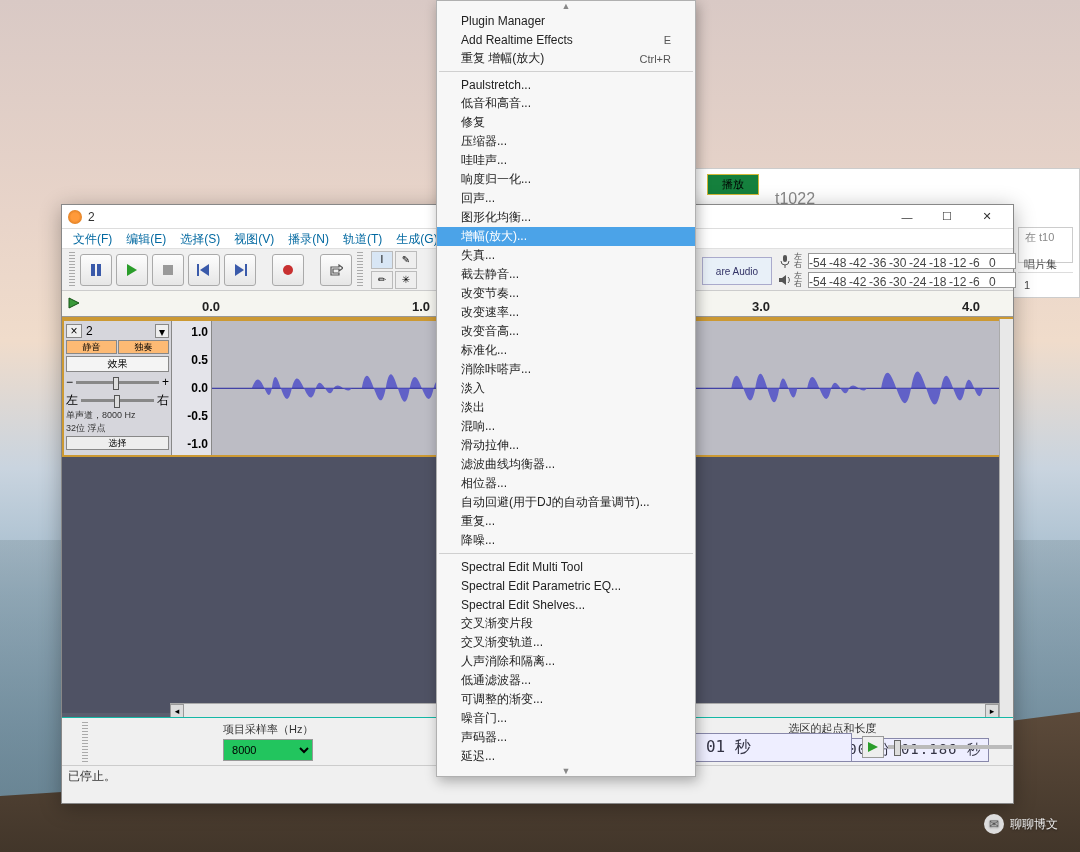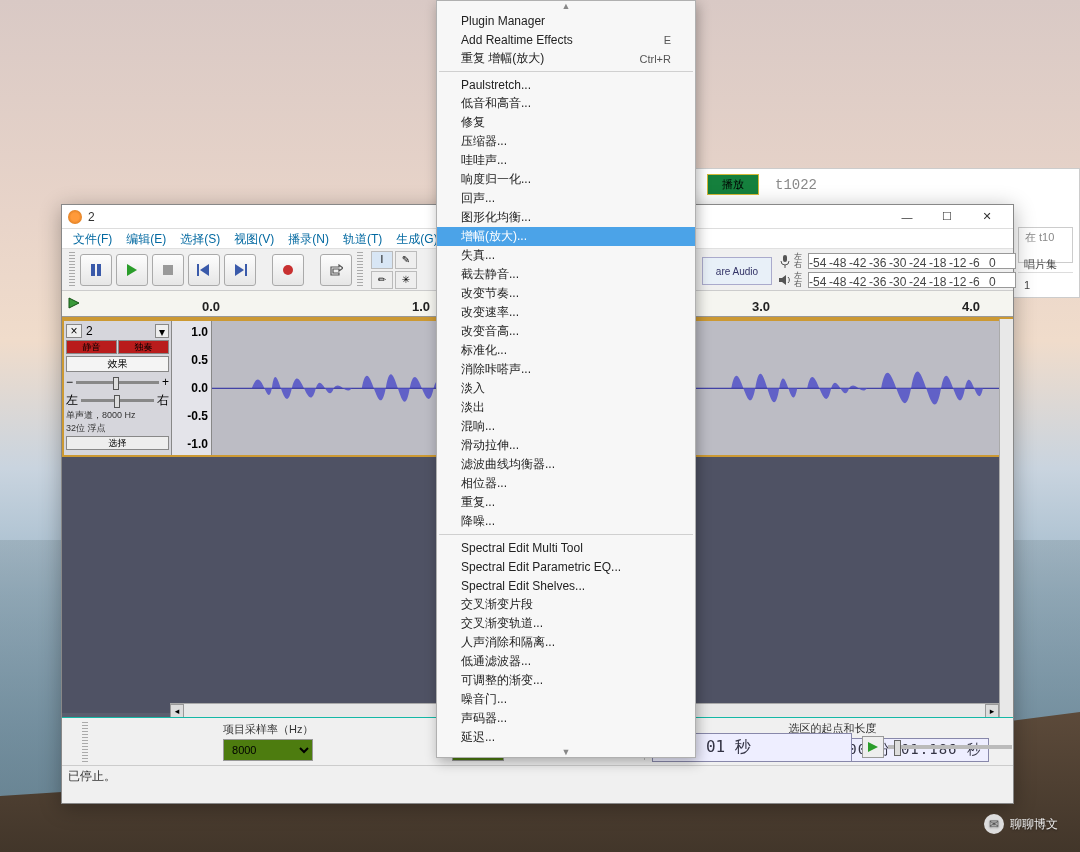--- a/index.html
+++ b/index.html
@@ -3,21 +3,21 @@
 <meta charset="utf-8">
 <style>
 *{box-sizing:border-box;margin:0;padding:0;font-family:"Microsoft YaHei","Segoe UI",sans-serif;font-size:12px;}
 body{width:1080px;height:852px;overflow:hidden;position:relative;background:linear-gradient(180deg,#d9c9c5 0%,#e8d4c9 25%,#f0dccb 40%,#c9d4df 55%,#9eb8ca 70%,#7fa3b9 85%,#6891a8 100%);}
 .bg-water{position:absolute;top:540px;left:0;right:0;height:260px;background:linear-gradient(180deg,rgba(130,150,160,0.4),rgba(100,120,130,0.6));}
 .pier{position:absolute;bottom:0;left:0;right:0;height:140px;background:linear-gradient(180deg,#5c4a3a 0%,#42362a 100%);clip-path:polygon(0 100%,0 60%,20% 50%,40% 40%,60% 30%,80% 20%,100% 0,100% 100%);}
 
 
 .ext-win{position:absolute;top:168px;left:690px;width:390px;height:130px;background:#fff;border:1px solid #ccc;}
 .ext-tab{position:absolute;top:5px;left:16px;padding:2px 14px;background:#15803d;border:1px solid #d4b838;font-size:11px;}
-.ext-tab2{position:absolute;top:6px;left:70px;padding:2px 14px;color:#888;font-size:14px;font-family:Liberation Mono, monospace;}
+.ext-tab2{position:absolute;top:19px;left:70px;padding:2px 14px;color:#888;font-size:16px;}
 .ext-search{position:absolute;top:58px;right:6px;width:55px;height:36px;border:1px solid #ccc;background:#fff;font-size:11px;padding:2px 6px;color:#888;}
 .ext-col{position:absolute;top:86px;right:6px;width:55px;height:18px;font-size:11px;color:#444;border-bottom:1px solid #ddd;padding:2px 6px;}
 .ext-row{position:absolute;top:108px;right:6px;width:55px;height:18px;font-size:11px;color:#444;padding:2px 6px;}
 
 
 .app{position:absolute;top:204px;left:61px;width:953px;height:600px;background:#f0f0f0;border:1px solid #888;box-shadow:0 4px 20px rgba(0,0,0,0.3);}
 .titlebar{height:24px;background:#fff;display:flex;align-items:center;padding:0 6px;border-bottom:1px solid #ddd;}
 .app-icon{width:14px;height:14px;border-radius:50%;background:radial-gradient(circle,#ff9a3a 40%,#c66a10 100%);margin-right:6px;}
 .title-text{font-size:12px;color:#333;}
 .win-controls{margin-left:auto;display:flex;gap:0;}
@@ -51,21 +51,21 @@
 
 
 .tracks{background:#5a5d6e;height:400px;position:relative;border-top:2px solid #cc9933;}
 .track{height:138px;background:#bcbcc4;border:2px solid #cc9933;display:flex;position:relative;}
 .track-header{width:108px;height:100%;background:#d6d6dc;border-right:1px solid #888;padding:2px;font-size:10px;}
 .th-row1{display:flex;align-items:center;height:16px;}
 .th-x{width:16px;height:14px;border:1px solid #888;text-align:center;line-height:12px;background:#eee;margin-right:2px;}
 .th-name{flex:1;padding:0 2px;}
 .th-drop{width:14px;height:14px;border:1px solid #888;background:#eee;text-align:center;}
 .th-btns{display:flex;gap:1px;margin-top:1px;}
-.th-btn{flex:1;height:14px;border:1px solid #888;background:#b91c1c;text-align:center;font-size:9px;line-height:12px;}
+.th-btn{flex:1;height:14px;border:1px solid #888;background:#fdba74;text-align:center;font-size:9px;line-height:12px;}
 .th-effects{height:16px;margin-top:2px;border:1px solid #888;background:#f4f4f4;text-align:center;font-size:10px;line-height:14px;}
 .th-slider{display:flex;align-items:center;height:16px;margin-top:2px;font-size:9px;}
 .th-slider .bar{flex:1;height:3px;background:#888;margin:0 3px;position:relative;}
 .th-slider .bar::after{content:"";position:absolute;top:-4px;left:45%;width:4px;height:11px;background:#ddd;border:1px solid #555;}
 .th-info{font-size:9px;color:#333;margin-top:2px;line-height:11px;}
 .th-sel{height:14px;border:1px solid #888;background:#eee;text-align:center;font-size:9px;margin-top:2px;}
 
 .amp-scale{width:40px;height:100%;background:#e4e4ea;border-right:1px solid #888;position:relative;font-size:11px;font-weight:bold;}
 .amp-scale span{position:absolute;right:3px;}
 
@@ -77,21 +77,21 @@
 .hscroll{position:absolute;bottom:0;left:108px;right:14px;height:14px;background:#e8e8e8;border-top:1px solid #aaa;}
 .hscroll .hbtn{width:14px;height:14px;background:#ddd;border:1px solid #999;float:left;text-align:center;font-size:9px;line-height:12px;}
 .hscroll .hbtn.r{float:right;}
 .vscroll{position:absolute;right:0;top:0;width:14px;height:400px;background:#e8e8e8;border-left:1px solid #aaa;}
 
 
 .selbar{height:48px;background:#f0f0f0;border-top:1px solid #14b8a6;display:flex;align-items:center;padding:2px 20px;font-size:11px;position:relative;justify-content:space-between;}
 .selbar .grip{width:6px;height:40px;background:repeating-linear-gradient(180deg,#aaa 0,#aaa 1px,transparent 1px,transparent 3px);}
 .selbar-col{display:flex;flex-direction:column;margin:0 4px;}
 .selbar-col label{font-size:11px;color:#333;margin-bottom:2px;}
-.selbar select,.selbar input{height:22px;border:1px solid #999;background:#4d7c0f;font-size:11px;padding:0 4px;}
+.selbar select,.selbar input{height:22px;border:1px solid #999;background:#22c55e;font-size:11px;padding:0 4px;}
 .timebox{font-family:monospace;font-size:14px;background:#eef;border:1px solid #88a;padding:2px 6px;letter-spacing:1px;color:#334;}
 .timebox2{position:absolute;left:590px;bottom:3px;font-family:monospace;font-size:16px;background:#eef;border:1px solid #88a;padding:3px 8px;color:#334;width:200px;}
 .play-speed{position:absolute;left:800px;bottom:3px;width:150px;height:30px;display:flex;align-items:center;}
 .ps-btn{width:22px;height:22px;background:#eee;border:1px solid #999;display:flex;align-items:center;justify-content:center;margin-right:4px;}
 .ps-slider{flex:1;height:4px;background:#bbb;position:relative;}
 .ps-slider::after{content:"";position:absolute;top:-5px;left:5%;width:5px;height:14px;background:#ddd;border:1px solid #666;}
 
 .statusbar{height:20px;background:#f0f0f0;border-top:1px solid #ccc;padding:2px 6px;font-size:11px;color:#333;}
 
 
@@ -419,20 +419,23 @@
     <div class="dd-item">
       <span>滑动拉伸...</span>
     </div>
     <div class="dd-item">
       <span>滤波曲线均衡器...</span>
     </div>
     <div class="dd-item">
       <span>相位器...</span>
     </div>
     <div class="dd-item">
+      <span>自动回避(用于DJ的自动音量调节)...</span>
+    </div>
+    <div class="dd-item">
       <span>重复...</span>
     </div>
     <div class="dd-item">
       <span>降噪...</span>
     </div>
     <div class="dd-sep"></div>
     <div class="dd-item">
       <span>Spectral Edit Multi Tool</span>
     </div>
     <div class="dd-item">

